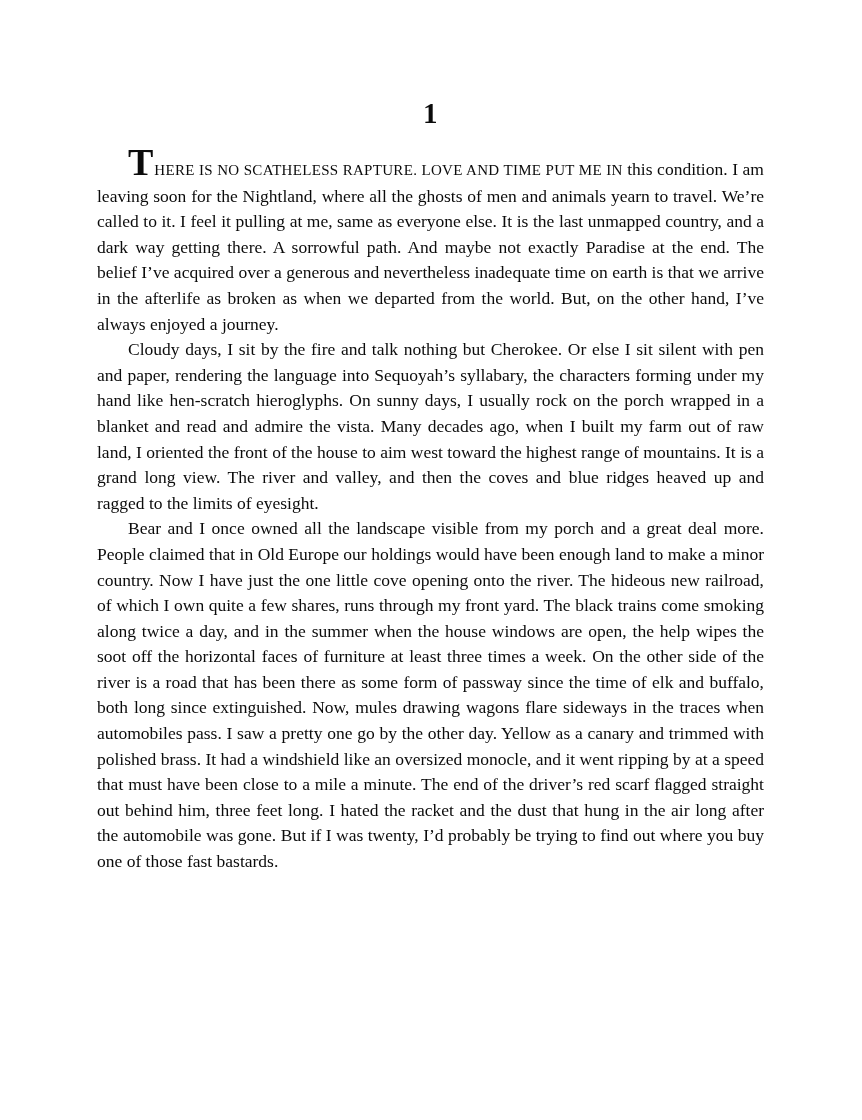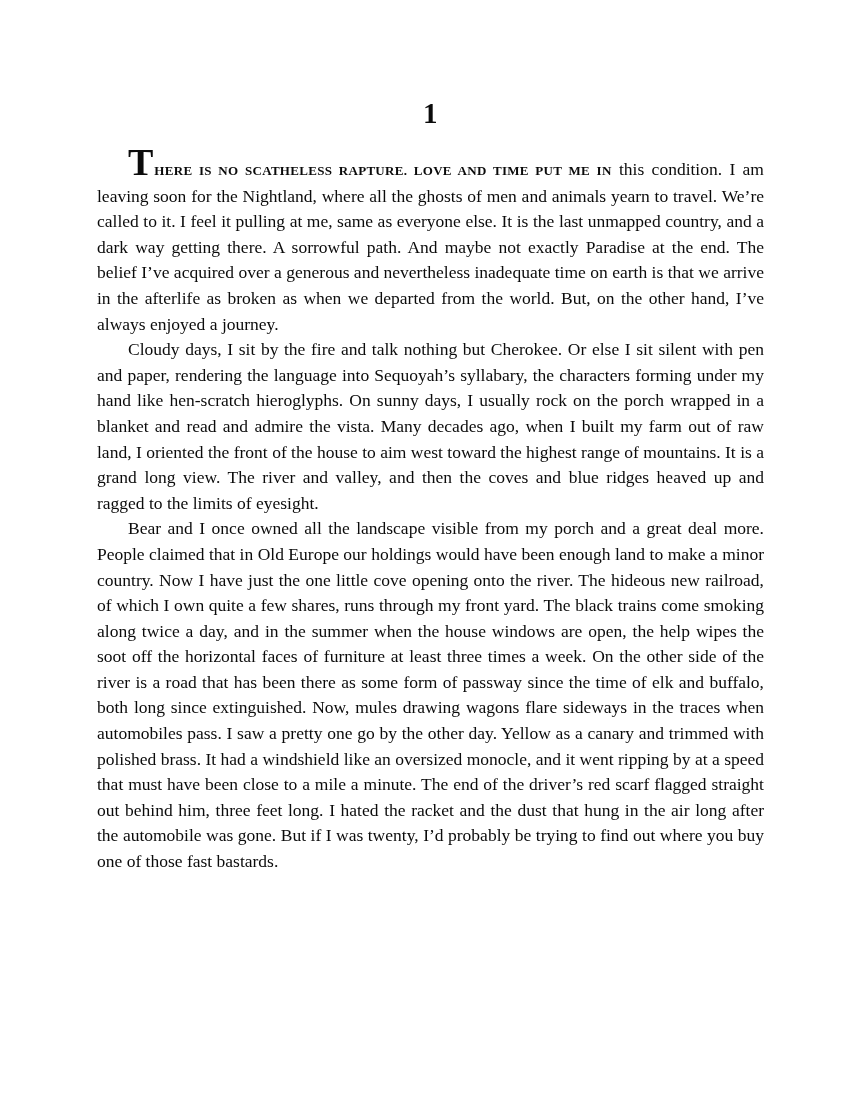--- a/index.html
+++ b/index.html
@@ -40,23 +40,22 @@
     margin: 0;
     text-indent: 31px;
   }
   .initial {
     font-size: 38px;
     font-weight: bold;
     line-height: 25.6px;
     letter-spacing: 1px;
   }
   .smallcaps {
-    font-size: 13px;
+    font-size: 15px;
     letter-spacing: 0.3px;
-    font-weight: bold;
   }
 </style>
 </head>
 <body>
 
 <div class="page">
   <div class="chapter-number">1</div>
 
   <div class="text-block">
     <p class="para"><span class="initial">T</span><span class="smallcaps">HERE IS NO SCATHELESS RAPTURE. LOVE AND TIME PUT ME IN</span><span> this condition. I am leaving soon for the Nightland, where all the ghosts of men and animals yearn to travel. We’re called to it. I feel it pulling at me, same as everyone else. It is the last unmapped country, and a dark way getting there. A sorrowful path. And maybe not exactly Paradise at the end. The belief I’ve acquired over a generous and nevertheless inadequate time on earth is that we arrive in the afterlife as broken as when we departed from the world. But, on the other hand, I’ve always enjoyed a journey.</span></p>

